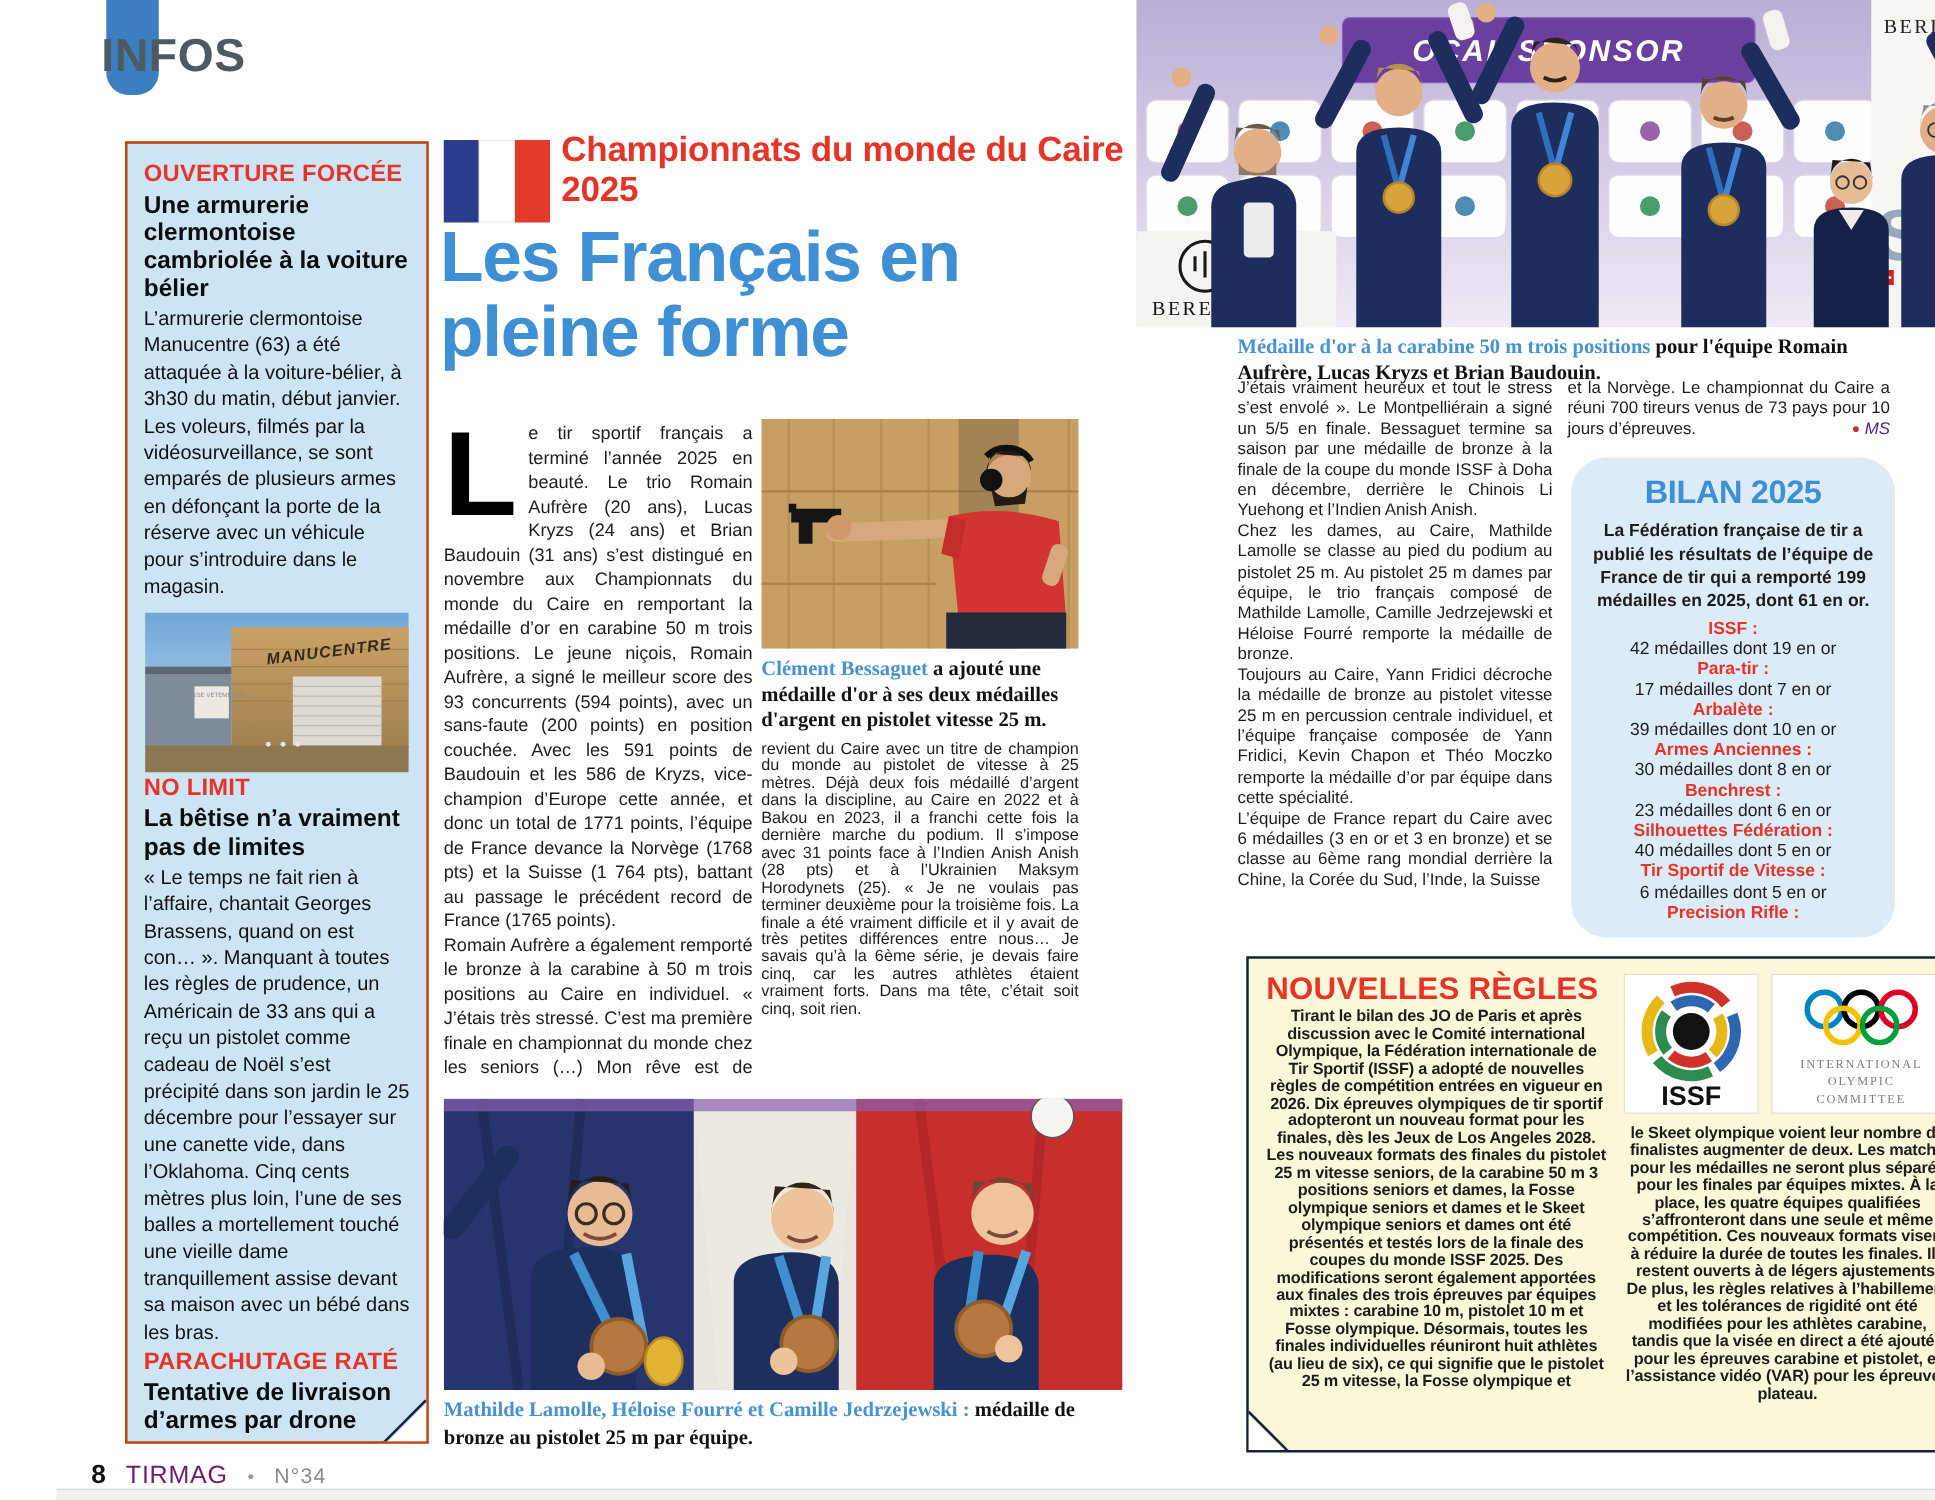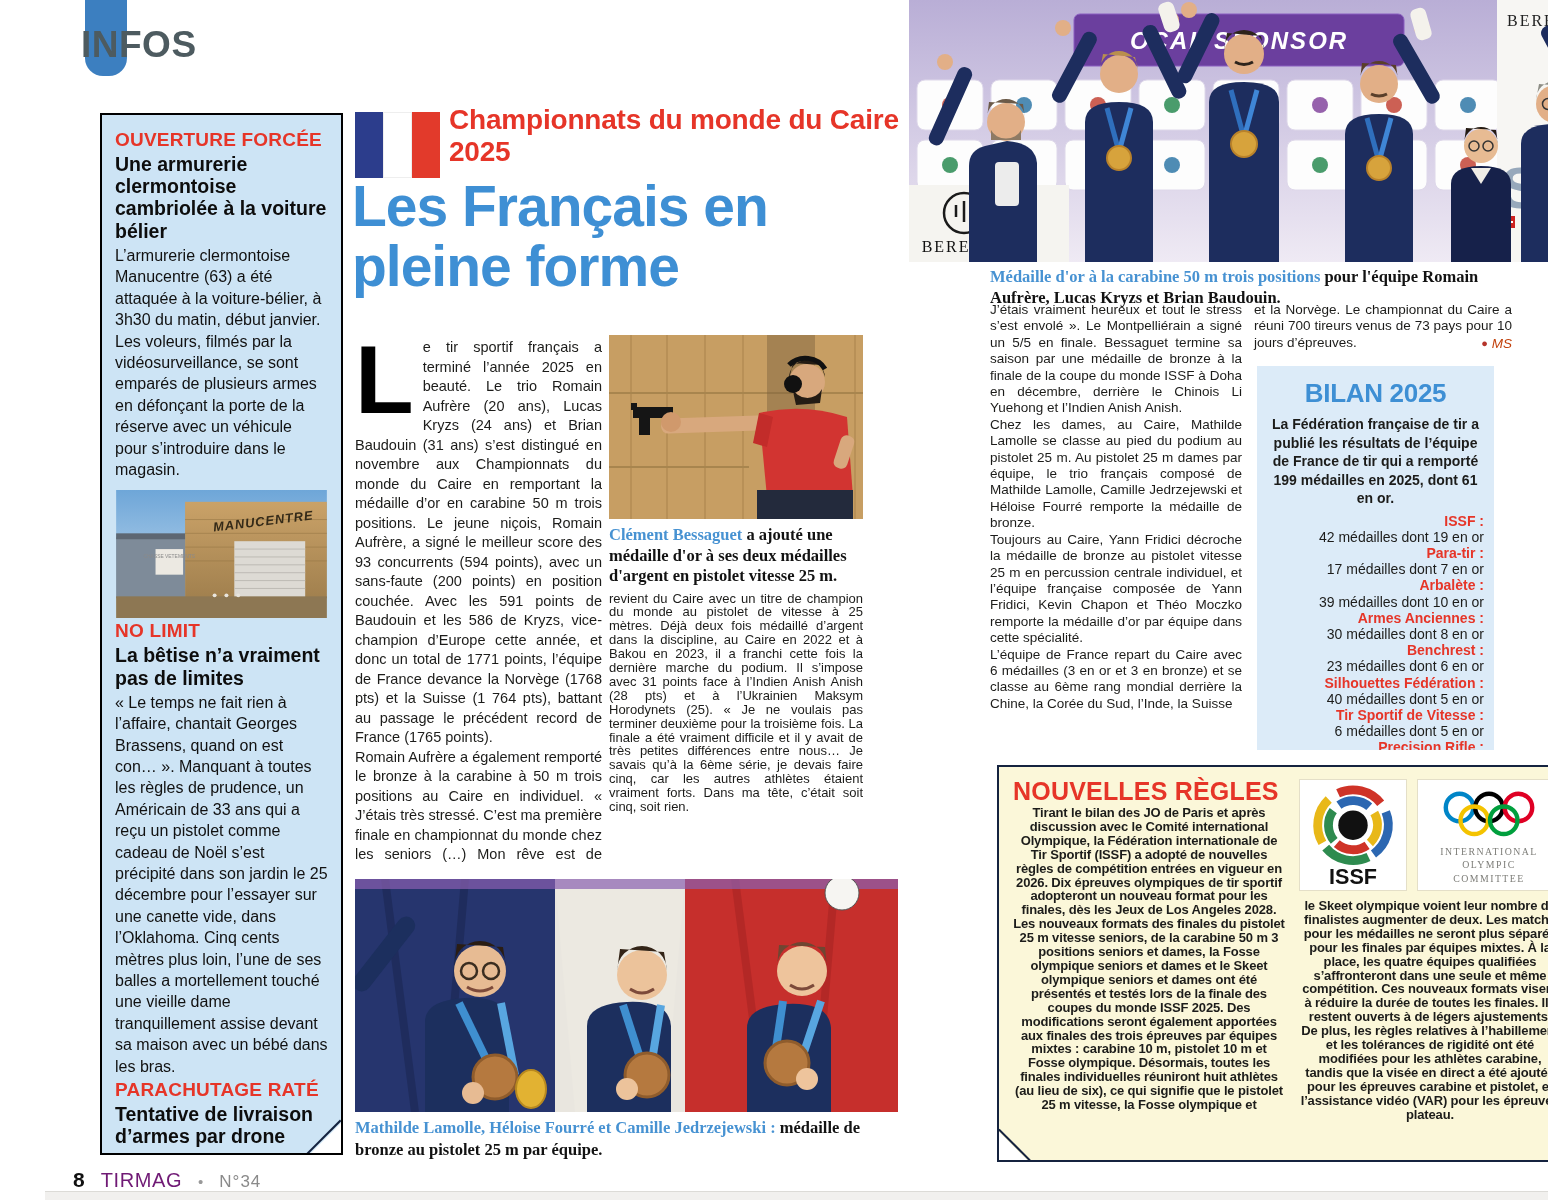--- a/index.html
+++ b/index.html
@@ -9,21 +9,21 @@
     font-family:"Liberation Sans", sans-serif; color:#1c1c1a; overflow:hidden;margin-left:45px;
   }
   
   #infos-bar { position:absolute; left:40px; top:0; width:42px; height:76px;
     background:#3c7fc0; border-radius:0 0 18px 18px; }
   #infos-label { position:absolute; left:36px; top:24px; font-size:37px; font-weight:800;
     color:#4d5b60; letter-spacing:.5px; }
   
   #sidebar {
     position:absolute; left:55px; top:113px; width:243px; height:1042px;
-    background:#cde4f5; border:2px solid #000000; padding:12px 13px 10px 13px; overflow:hidden;
+    background:#cde4f5; border:2px solid #c2410c; padding:12px 13px 10px 13px; overflow:hidden;
   }
   .sb-kicker { color:#e63528; font-size:19px; font-weight:800; letter-spacing:.2px; margin-top:14px; }
   .sb-kicker:first-child { margin-top:2px; }
   .sb-title { font-size:19.5px; font-weight:800; line-height:1.14; color:#0d0d0d; margin:2px 0 3px 0; }
   .sb-body { font-size:16px; line-height:21.4px; color:#111; }
   .sb-photo { width:100%; height:128px; margin:10px 0 2px 0; display:block; }
   .fold-br { position:absolute; right:-2px; bottom:-2px; width:34px; height:34px; background:#fff;
     clip-path:polygon(100% 0,100% 100%,0 100%); }
   .fold-br-line { position:absolute; right:-7px; bottom:14px; width:50px; height:2px; background:#15233f;
     transform:rotate(-45deg); }
@@ -46,40 +46,40 @@
   .dropcap { float:left; font-size:96px; line-height:78px; font-weight:900; color:#000;
     padding:3px 9px 0 0; }
   #col2 { position:absolute; left:564px; top:335px; width:254px; height:532px; overflow:hidden; }
   #col2 .body { font-size:13px; line-height:13.9px; margin-top:5px; }
   #col3 { position:absolute; left:945px; top:302px; width:252px; height:460px;
     font-size:13.5px; line-height:16.4px; overflow:hidden; }
   #col4 { position:absolute; left:1209px; top:302px; width:258px;
     font-size:13.5px; line-height:16.4px; }
   .byline { float:right; font-size:13.5px; color:#222; }
   .byline .dot { color:#b5342a; font-size:11px; vertical-align:1px; }
-  .byline i { font-family:"Liberation Sans",sans-serif; color:#c2410c; }
+  .byline i { font-family:"Liberation Sans",sans-serif; color:#4c1d95; }
   
   .caption { font-family:"Liberation Serif", serif; font-weight:700; color:#121212; }
   .cap-blue { color:#4792d2; }
   #team-caption { position:absolute; left:945px; top:266px; width:540px; font-size:16.5px; line-height:21px; }
   #shooter-caption { font-size:16.5px; line-height:20.5px; margin-top:6px; }
   #women-caption { position:absolute; left:310px; top:1117px; width:548px; font-size:16.5px; line-height:22px; }
   
   #team-photo { position:absolute; left:864px; top:0; width:684px; height:262px; }
   #shooter-photo { width:254px; height:184px; display:block; }
   #women-photo { position:absolute; left:310px; top:879px; width:543px; height:233px; }
   
-  #bilan { position:absolute; left:1212px; top:366px; width:237px; height:384px;
-    background:#dcebf8; padding:12px 10px 8px 10px; text-align:center; overflow:hidden; }
+  #bilan { position:absolute; left:1212px; top:366px; width:259px; height:384px;
+    background:#dcebf8; padding:12px 10px 8px 10px; text-align:center; overflow:hidden;border-radius:28px; }
   #bilan-title { color:#3e8fd4; font-size:26px; font-weight:800; letter-spacing:-.3px; }
   #bilan-intro { font-size:14px; font-weight:700; line-height:18.5px; margin-top:6px; }
   .bilan-entry { font-size:14px; line-height:16.2px; }
   .bilan-entry .lbl { color:#e63528; font-weight:800; display:block; }
   .bilan-entry .val { display:block; }
-  #bilan-entries { margin-top:5px;text-align:right; }
+  #bilan-entries { margin-top:5px; }
   
   #rules { position:absolute; left:952px; top:765px; width:578px; height:397px;
     background:#fbf7d9; border:2px solid #15233f; padding:10px 12px 8px 14px; overflow:hidden; }
   #rules-kicker { color:#e63528; font-size:25px; font-weight:800; letter-spacing:.2px; }
   #rules-title { font-size:26px; font-weight:800; letter-spacing:-.2px; margin:1px 0 3px 0; }
   #rules-cols { display:flex; gap:14px; }
   .rules-text { font-size:13px; line-height:13.9px; font-weight:700; letter-spacing:-.15px; text-align:center; }
   #rules-col1 { width:282px; }
   #rules-col2 { width:262px; }
   .logo-row { display:flex; gap:10px; margin:2px 0 8px 0; }

